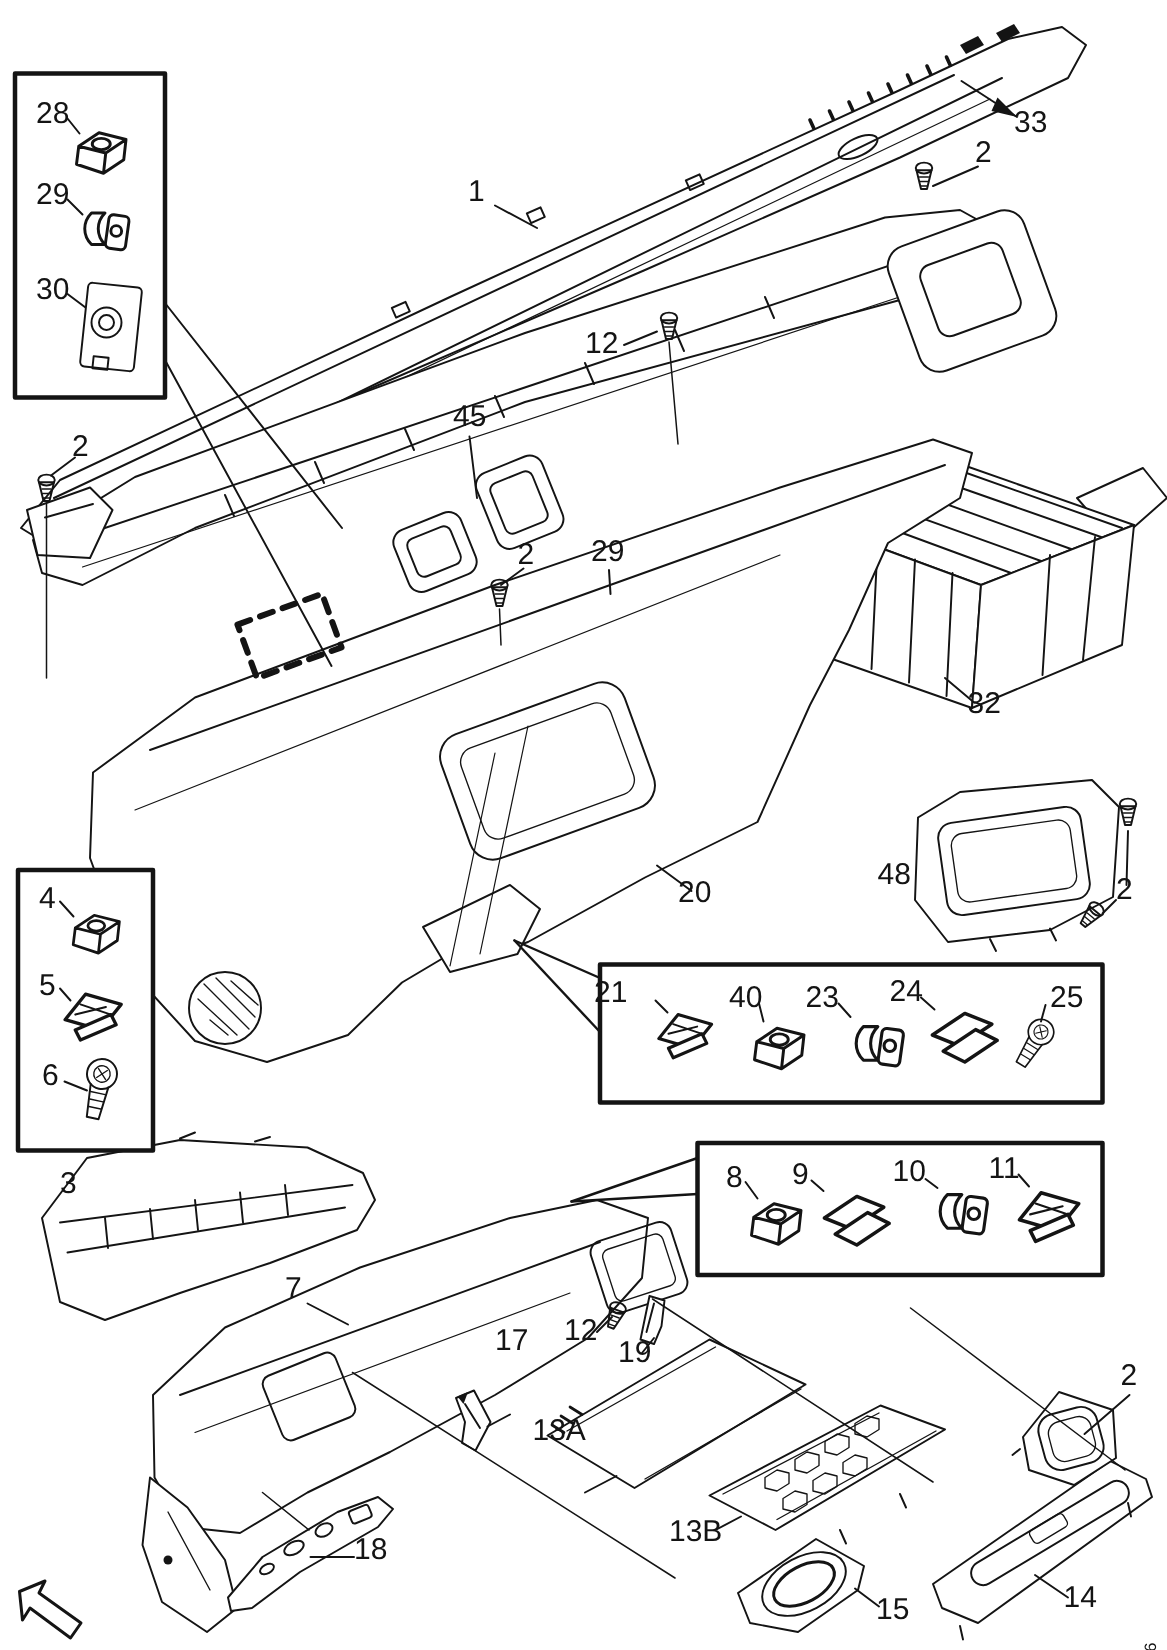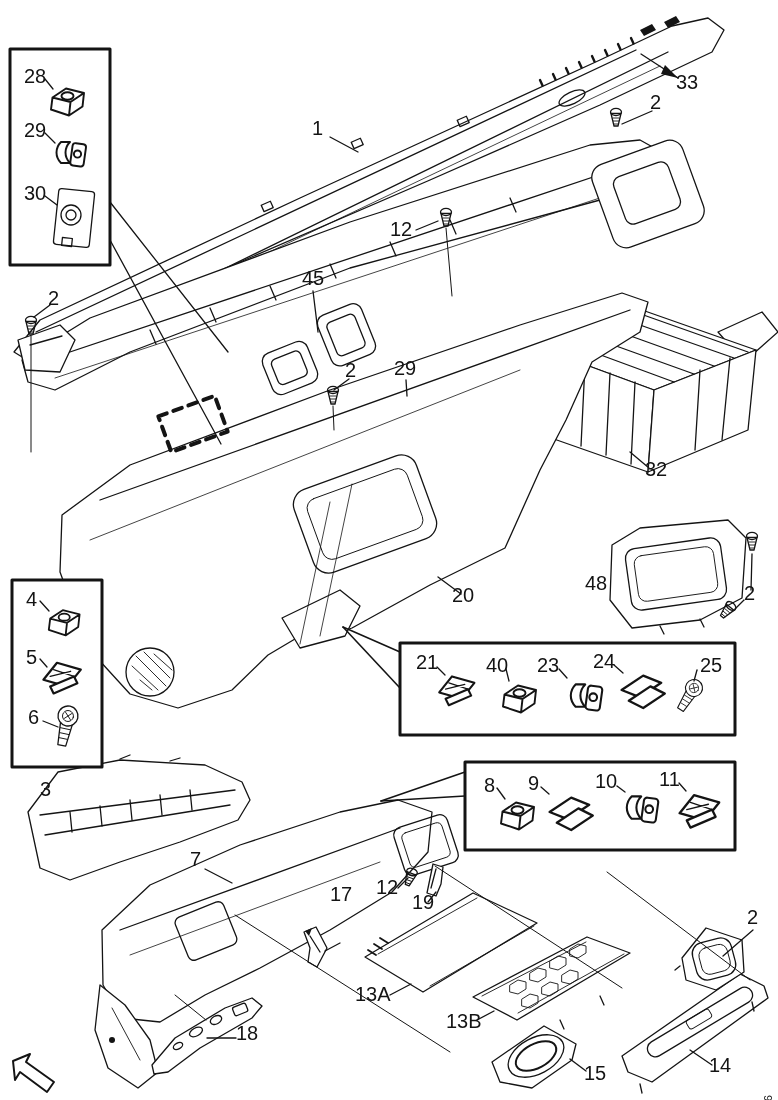--- a/index.html
+++ b/index.html
@@ -366,34 +366,34 @@
 <span class="callout" style="left:394px;top:358px">29</span>
 <span class="callout" style="left:345px;top:360px">2</span>
 <span class="callout" style="left:645px;top:459px">32</span>
 <span class="callout" style="left:452px;top:585px">20</span>
 <span class="callout" style="left:585px;top:573px">48</span>
 <span class="callout" style="left:744px;top:583px">2</span>
 <span class="callout" style="left:26px;top:589px">4</span>
 <span class="callout" style="left:26px;top:647px">5</span>
 <span class="callout" style="left:28px;top:707px">6</span>
 <span class="callout" style="left:40px;top:779px">3</span>
-<span class="callout" style="left:416px;top:652px">21</span>
+<span class="callout" style="left:396px;top:652px">21</span>
 <span class="callout" style="left:486px;top:655px">40</span>
 <span class="callout" style="left:537px;top:655px">23</span>
 <span class="callout" style="left:593px;top:651px">24</span>
 <span class="callout" style="left:700px;top:655px">25</span>
 <span class="callout" style="left:484px;top:775px">8</span>
 <span class="callout" style="left:528px;top:773px">9</span>
 <span class="callout" style="left:595px;top:771px">10</span>
 <span class="callout" style="left:659px;top:769px">11</span>
 <span class="callout" style="left:190px;top:849px">7</span>
 <span class="callout" style="left:376px;top:877px">12</span>
 <span class="callout" style="left:412px;top:892px">19</span>
 <span class="callout" style="left:330px;top:884px">17</span>
-<span class="callout" style="left:355px;top:984px">13A</span>
+<span class="callout" style="left:355px;top:944px">13A</span>
 <span class="callout" style="left:446px;top:1011px">13B</span>
 <span class="callout" style="left:236px;top:1023px">18</span>
 <span class="callout" style="left:584px;top:1063px">15</span>
 <span class="callout" style="left:709px;top:1055px">14</span>
 <span class="callout" style="left:747px;top:907px">2</span>
 
 <span class="drawing-number">388676</span>
 
 </div>
 

